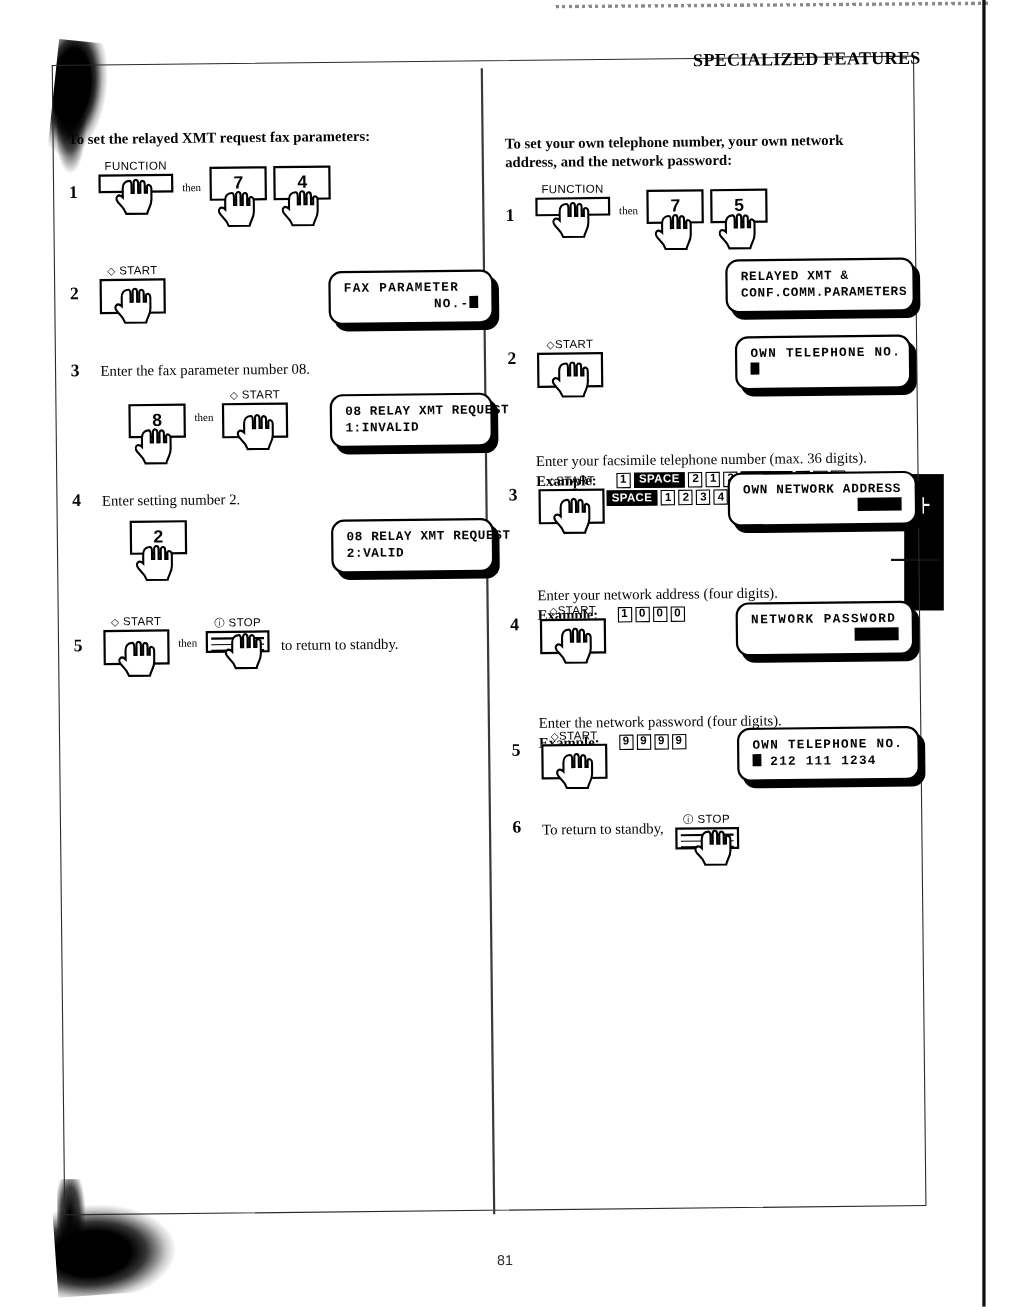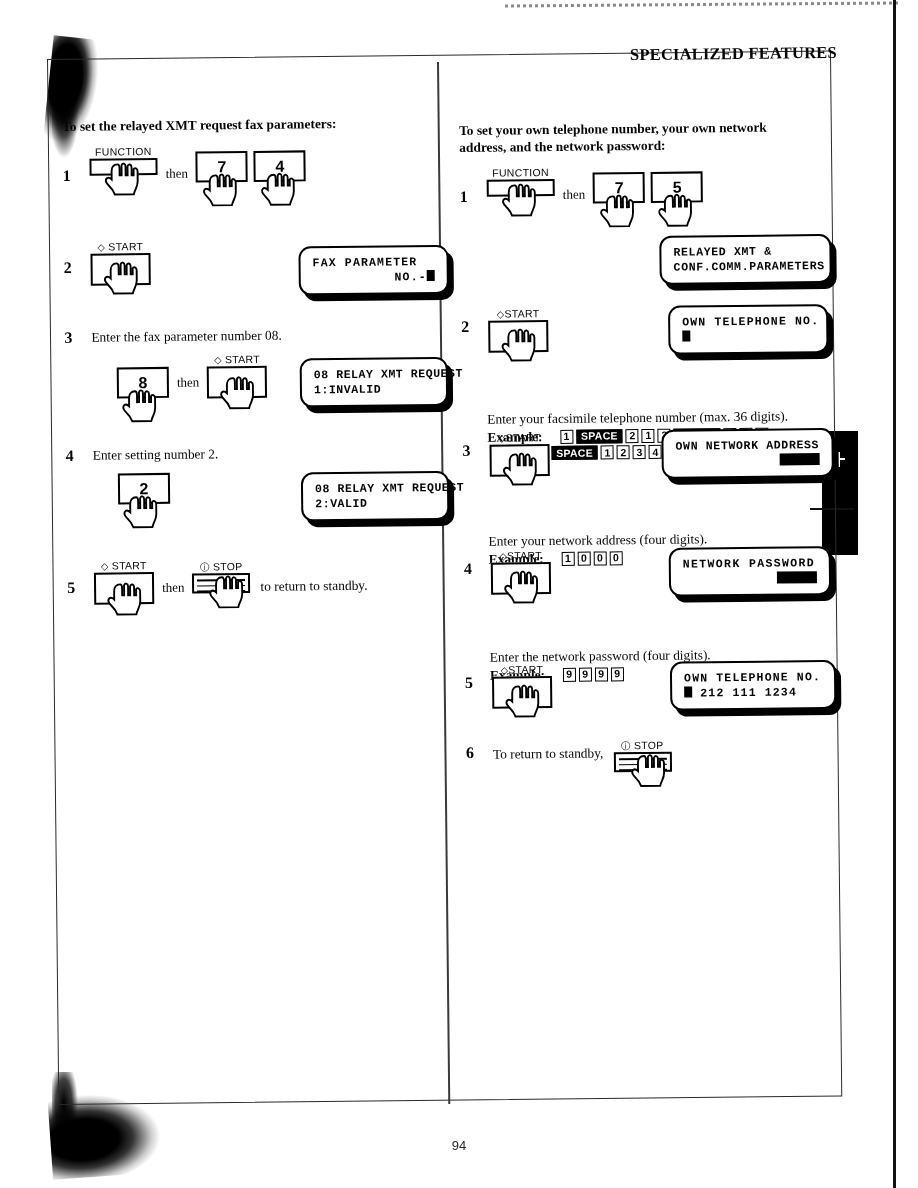--- a/index.html
+++ b/index.html
@@ -84,21 +84,21 @@
   }
   .step{position:relative;}
   .step-num{
     position:absolute;left:0;top:0;font-family:"Liberation Serif",serif;
     font-weight:bold;font-size:16px;
   }
   .step-body{margin-left:27px;position:relative;}
 
   .row{display:flex;align-items:flex-start;}
   .then{
-    font-family:"Liberation Serif",serif;font-size:13px;margin:20px 8px 0 8px;
+    font-family:"Liberation Serif",serif;font-size:10px;margin:20px 8px 0 8px;
   }
   .trail{
     font-family:"Liberation Serif",serif;font-size:13.4px;margin:20px 0 0 10px;
   }
 
   
   .key-wrap{position:relative;display:inline-block;}
   .key-cap{
     font-family:"Liberation Sans",sans-serif;font-size:10.5px;letter-spacing:.3px;
     text-align:center;line-height:11px;margin-bottom:1px;white-space:nowrap;
@@ -524,15 +524,15 @@
               <svg viewBox="0 0 44 34">
                   <path d="M14 2 C10 2 8 5 8 9 L8 17 C8 17 5 14 3 16 C1 18 3 21 5 23 C8 26 10 29 11 32 L30 32 C31 27 34 25 34 19 L34 9 C34 6 31 5 30 7 L30 13 L28 13 L28 5 C28 2 25 1 24 4 L24 13 L22 13 L22 4 C22 1 19 0 18 3 L18 13 L16 13 L16 6 C16 3 15 2 14 2 Z" fill="#fff" stroke="#000" stroke-width="1.9"></path>
                 </svg>
             </div>
           </div>
         </div>
       </div>
     </div>
   </div>
 
-  <div class="page-number">94</div>
+  <div class="page-number">81</div>
 
 </div>
 
 </body></html>

